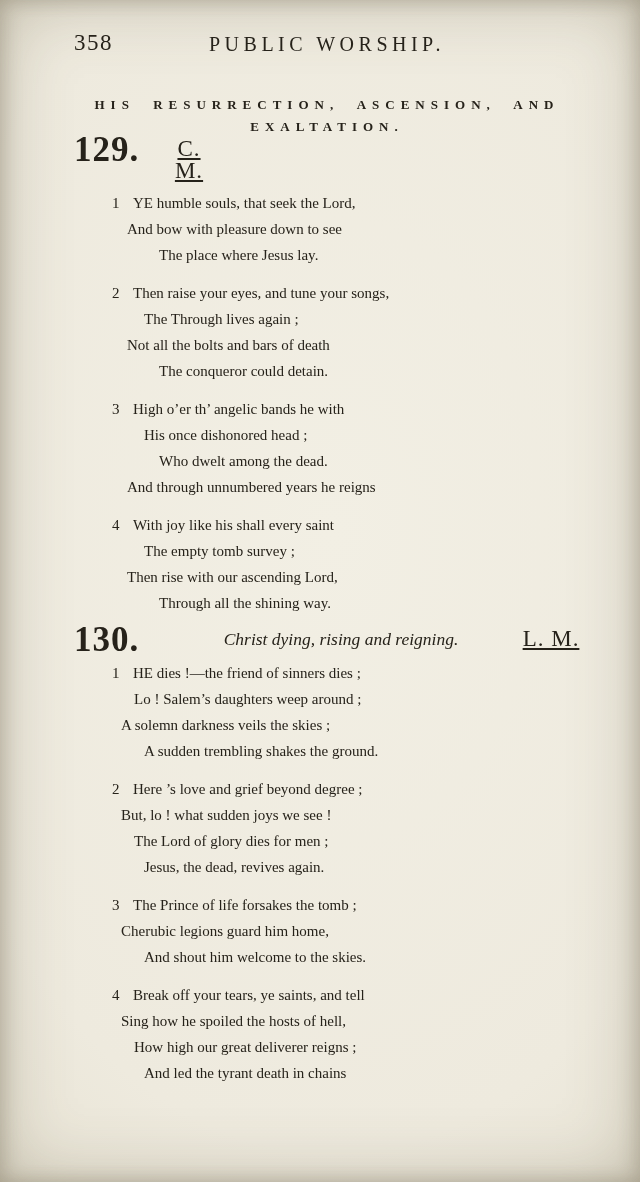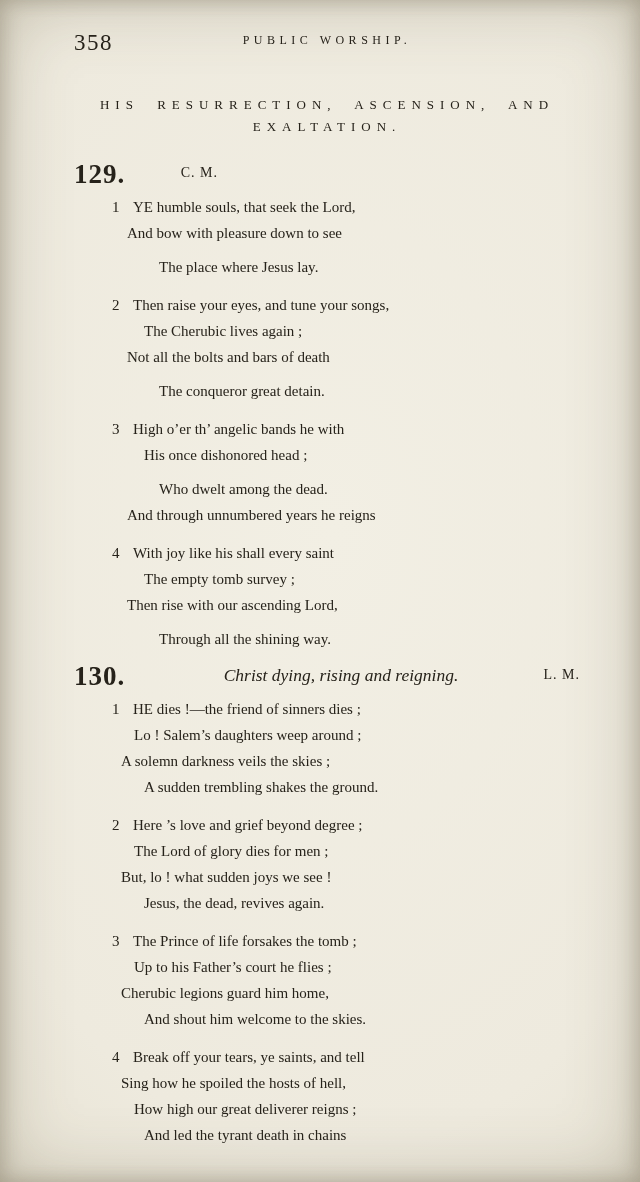--- a/index.html
+++ b/index.html
@@ -26,74 +26,74 @@
     margin-bottom: 34px;
   }
   .page-num {
     font-size: 23px;
     letter-spacing: 1.5px;
   }
   .running-title {
     position: absolute;
     left: 0; right: 0; top: 3px;
     text-align: center;
-    font-size: 12px;
+    font-size: 20px;
     letter-spacing: 4.5px;
     white-space: nowrap;
   }
 
   
   .section-heading {
     text-align: center;
     font-size: 13px;
     letter-spacing: 6px;
     word-spacing: 9px;
     line-height: 22px;
-    margin-bottom: 24px;
-    font-weight: 400;
+    font-weight: 700;
   }
 
   
   .hymn-head {
     display: flex;
     align-items: flex-start;
     margin-bottom: 8px;
   }
   .hymn-number {
     width: 86px;
-    font-size: 27px;
+    font-size: 35px;
     font-weight: bold;
     letter-spacing: 1px;
     line-height: 24px;
   }
   .hymn-center { flex: 1; text-align: center; }
   .hymn-title { font-style: italic; font-size: 17.5px; line-height: 22px; }
   .hymn-scripture { font-size: 17px; line-height: 22px; }
   .hymn-meter {
     width: 58px;
-    text-align: right;
-    font-size: 14px;
+    text-align: center;
+    font-size: 23px;
     line-height: 22px;
     letter-spacing: 1px;
+    text-decoration: underline;
   }
 
   
   .verses { margin-left: 38px; }
   .verse { margin-bottom: 12px; }
   .vline {
     font-size: 15px;
     line-height: 26px;
     white-space: nowrap;
   }
   .vnum { display: inline-block; width: 21px; }
 
   
   .meter-cm .l1 { padding-left: 32px; }
   .meter-cm .l2 { padding-left: 15px; }
-  .meter-cm .l3 { padding-left: 47px; margin-top: 8px; }
+  .meter-cm .l3 { padding-left: 47px; }
   .meter-lm .l1 { padding-left: 22px; }
   .meter-lm .l2 { padding-left: 9px; }
   .meter-lm .l3 { padding-left: 32px; }
 </style>
 </head>
 <body>
 
 <div class="page">
 
   <div class="running-head">
@@ -114,23 +114,23 @@
     <div class="verses">
 
       <div class="verse">
         <div class="vline l0"><span class="vnum">1</span><span>YE humble souls, that seek the Lord,</span></div>
         <div class="vline l2">And bow with pleasure down to see</div>
         <div class="vline l3">The place where Jesus lay.</div>
       </div>
 
       <div class="verse">
         <div class="vline l0"><span class="vnum">2</span><span>Then raise your eyes, and tune your songs,</span></div>
-        <div class="vline l1">The Cherubic lives again ;</div>
+        <div class="vline l1">The Through lives again ;</div>
         <div class="vline l2">Not all the bolts and bars of death</div>
-        <div class="vline l3">The conqueror great detain.</div>
+        <div class="vline l3">The conqueror could detain.</div>
       </div>
 
       <div class="verse">
         <div class="vline l0"><span class="vnum">3</span><span>High o’er th’ angelic bands he with</span></div>
         <div class="vline l1">His once dishonored head ;</div>
         <div class="vline l3">Who dwelt among the dead.</div>
         <div class="vline l2">And through unnumbered years he reigns</div>
       </div>
 
       <div class="verse">
@@ -155,28 +155,27 @@
 
       <div class="verse">
         <div class="vline l0"><span class="vnum">1</span><span>HE dies !—the friend of sinners dies ;</span></div>
         <div class="vline l1">Lo ! Salem’s daughters weep around ;</div>
         <div class="vline l2">A solemn darkness veils the skies ;</div>
         <div class="vline l3">A sudden trembling shakes the ground.</div>
       </div>
 
       <div class="verse">
         <div class="vline l0"><span class="vnum">2</span><span>Here ’s love and grief beyond degree ;</span></div>
+        <div class="vline l2">But, lo ! what sudden joys we see !</div>
         <div class="vline l1">The Lord of glory dies for men ;</div>
-        <div class="vline l2">But, lo ! what sudden joys we see !</div>
         <div class="vline l3">Jesus, the dead, revives again.</div>
       </div>
 
       <div class="verse">
         <div class="vline l0"><span class="vnum">3</span><span>The Prince of life forsakes the tomb ;</span></div>
-        <div class="vline l1">Up to his Father’s court he flies ;</div>
         <div class="vline l2">Cherubic legions guard him home,</div>
         <div class="vline l3">And shout him welcome to the skies.</div>
       </div>
 
       <div class="verse">
         <div class="vline l0"><span class="vnum">4</span><span>Break off your tears, ye saints, and tell</span></div>
         <div class="vline l2">Sing how he spoiled the hosts of hell,</div>
         <div class="vline l1">How high our great deliverer reigns ;</div>
         <div class="vline l3">And led the tyrant death in chains</div>
       </div>

